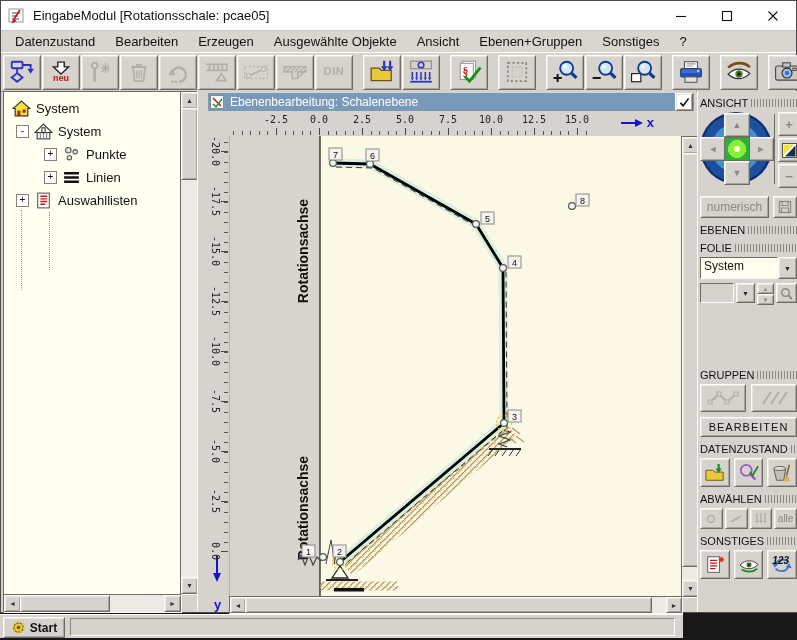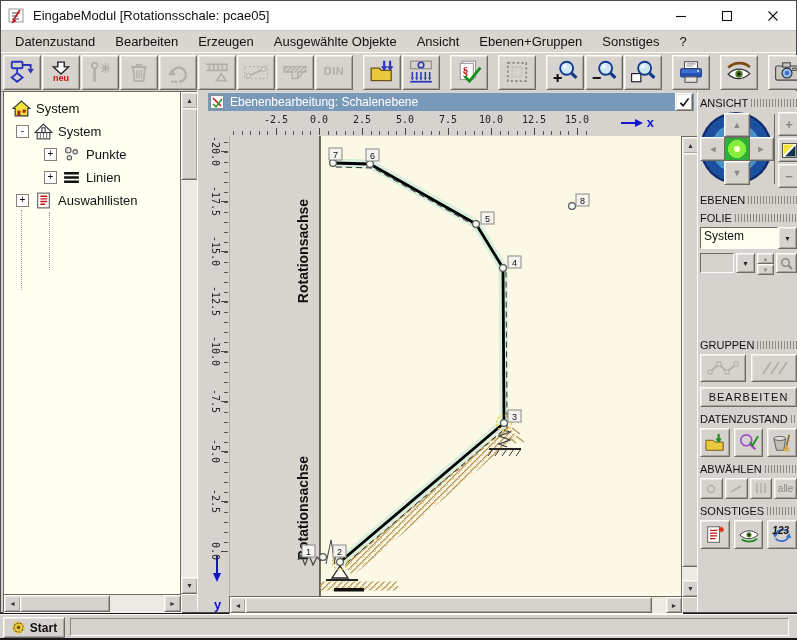--- a/index.html
+++ b/index.html
@@ -82,21 +82,21 @@
   .spin{display:flex;flex-direction:column;}
   .spin .rbtn{width:15px;height:9px;font-size:6px;color:#8a8880;}
   .grp-row{display:flex;gap:5px;margin:2px 2px 0 2px;}
   .grp-row .rbtn{flex:1;height:26px;}
   .wide-btn{margin:5px 2px 0 2px;height:18px;display:flex;align-items:center;justify-content:center;font-size:11px;letter-spacing:1px;color:#111;}
   .icons3{display:flex;gap:4px;margin:2px 2px 0 2px;}
   .icons3 .rbtn{width:29px;height:27px;}
   .icons4{display:flex;gap:2px;margin:2px 2px 0 2px;}
   .icons4 .rbtn{width:22px;height:19px;color:#8a8880;font-size:10px;}
   
-  .taskbar{position:absolute;left:0;top:614px;width:797px;height:23px;background:#d6d3ce;border-top:1px solid #fcfcf8;}
+  .taskbar{position:absolute;left:0;top:614px;width:683px;height:23px;background:#d6d3ce;border-top:1px solid #fcfcf8;}
   .start-btn{position:absolute;left:3px;top:2px;width:60px;height:19px;display:flex;align-items:center;justify-content:center;gap:4px;font-weight:bold;font-size:12px;color:#111;}
   .tray{position:absolute;left:70px;right:8px;top:3px;height:16px;border:1px solid;border-color:#8a8880 #fcfcf8 #fcfcf8 #8a8880;}
 </style>
 </head>
 <body>
 
 <div class="window">
 
   <div class="titlebar">
     <svg class="title-icon" viewBox="0 0 18 18">
@@ -557,20 +557,30 @@
         <div class="rbtn btn3d">
           <svg width="15" height="15" viewBox="0 0 15 15">
             <rect x="0.5" y="0.5" width="14" height="14" fill="#fff" stroke="#555"></rect>
             <polygon points="1.5,1.5 12,1.5 1.5,12" fill="#f2e23a"></polygon>
             <polygon points="13.5,2.5 13.5,13.5 3,13.5" fill="#16324a"></polygon>
           </svg>
         </div>
         <div class="rbtn btn3d gray-t">−</div>
       </div>
     </div>
+    <div class="numerisch-row">
+      <div class="num-btn rbtn btn3d">numerisch</div>
+      <div class="rbtn btn3d" style="width:22px;height:20px;">
+        <svg width="14" height="14" viewBox="0 0 14 14">
+          <rect x="1.5" y="1.5" width="11" height="11" fill="none" stroke="#8a8880" stroke-width="1.3"></rect>
+          <rect x="4" y="1.5" width="6" height="4" fill="none" stroke="#8a8880"></rect>
+          <rect x="3.5" y="8" width="7" height="4.5" fill="none" stroke="#8a8880"></rect>
+        </svg>
+      </div>
+    </div>
 
     <div class="sec-label">
       <span>EBENEN</span>
         <div class="sec-fill"></div>
     </div>
 
     <div class="sec-label">
       <span>FOLIE</span>
         <div class="sec-fill"></div>
     </div>

